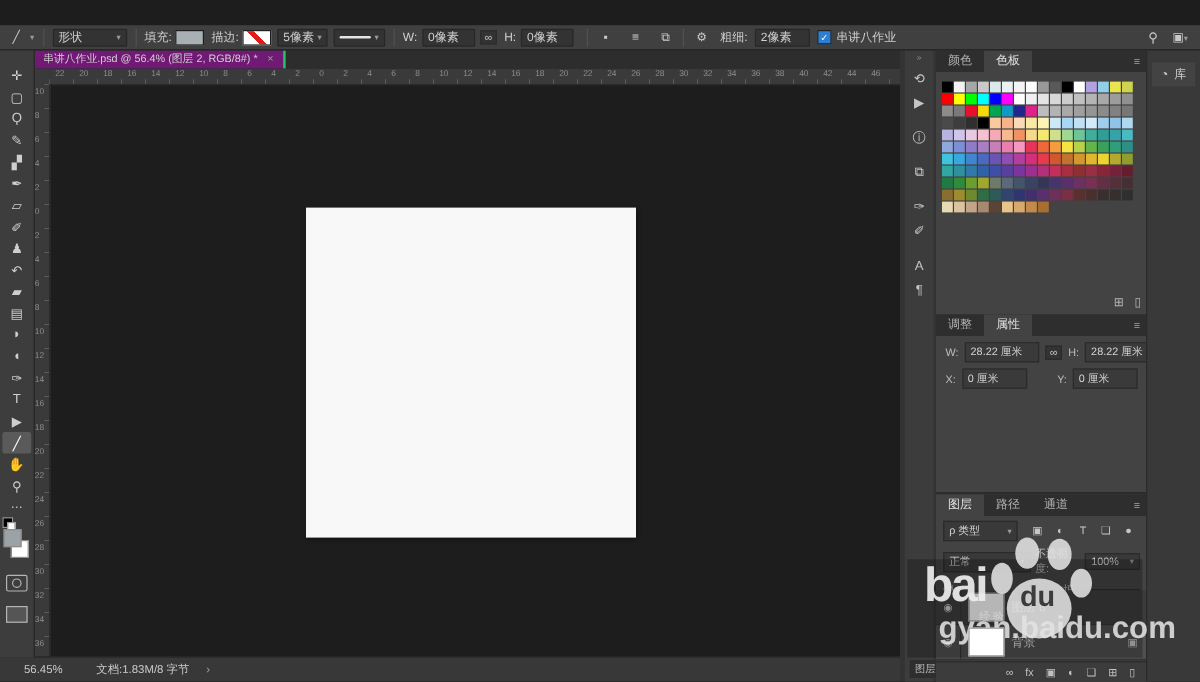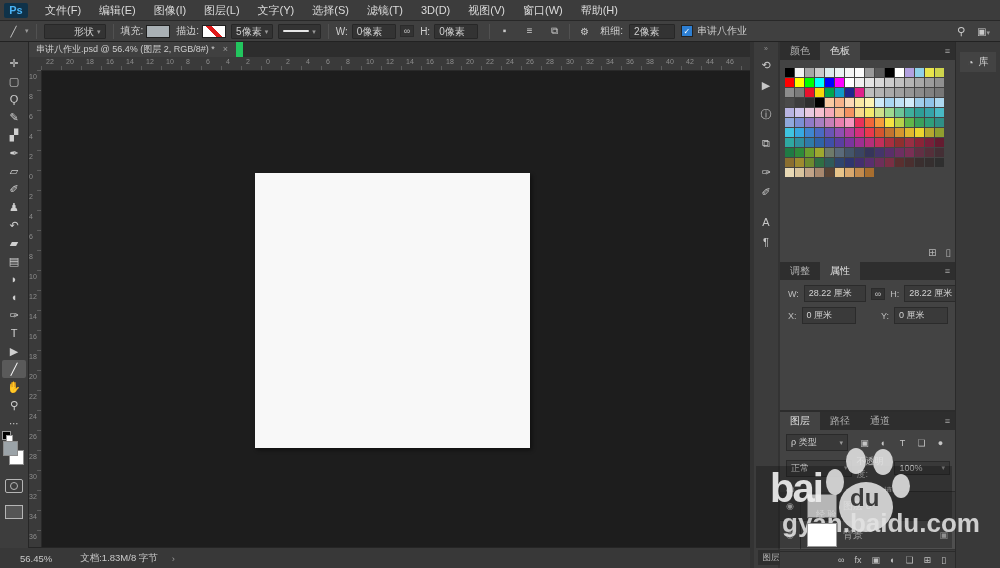--- a/index.html
+++ b/index.html
@@ -36,22 +36,22 @@
   .fgbg{position:relative;width:22px;height:24px;margin-top:12px;flex:none}
   .fgbg .mini{position:absolute;left:-1px;top:-10px;width:7px;height:7px;background:#000;border:1px solid #999}
   .fgbg .mini:after{content:"";position:absolute;left:3px;top:3px;width:5px;height:5px;background:#fff;border:1px solid #999}
   .fg{position:absolute;left:0;top:0;width:13px;height:13px;background:#9ba3a8;border:1px solid #8c8c8c;z-index:2}
   .bgc{position:absolute;right:1px;bottom:0;width:13px;height:13px;background:#fff;border:1px solid #8c8c8c}
   .maskico{width:16px;height:12px;border:1px solid #b5b5b5;border-radius:2px;margin-top:14px;position:relative;flex:none}
   .maskico:after{content:"";position:absolute;left:4px;top:2px;width:6px;height:6px;border-radius:50%;border:1px solid #b5b5b5}
   .screenico{width:16px;height:12px;border:1px solid #b5b5b5;margin-top:12px;background:#555;flex:none}
   
   .tabbar{position:absolute;left:28px;top:42px;width:722px;height:15px;background:#2d2d2d;display:flex;z-index:2}
-  .doctab{background:#404040;padding:0 8px;font-size:9px;line-height:15px;color:#cfcfcf;display:flex;gap:8px;
-          border-right:7px solid #22c55e;white-space:nowrap}
+  .doctab{background:#701a75;padding:0 8px;font-size:9px;line-height:15px;color:#cfcfcf;display:flex;gap:8px;
+          border-right:2px solid #22c55e;white-space:nowrap}
   .closex{color:#9a9a9a}
   
   .canvasarea{position:absolute;left:28px;top:57px;width:722px;height:491px;background:#1d1d1d}
   .corner{position:absolute;left:0;top:0;width:13px;height:13px;background:#3a3a3a;border-right:1px solid #292929;border-bottom:1px solid #292929}
   .rulerh{position:absolute;left:13px;top:0;right:0;height:13px;background:#3a3a3a;border-bottom:1px solid #292929;
       background-image:repeating-linear-gradient(90deg,#5c5c5c 0 1px,transparent 1px 20px);
       background-size:100% 4px;background-position:0 100%;background-repeat:no-repeat}
   .rulerv{position:absolute;left:0;top:13px;width:13px;bottom:0;background:#3a3a3a;border-right:1px solid #292929;
       background-image:repeating-linear-gradient(180deg,#5c5c5c 0 1px,transparent 1px 20px);
       background-size:4px 100%;background-position:100% 0;background-repeat:no-repeat}
@@ -75,21 +75,21 @@
   .sw{position:absolute;width:9px;height:9px}
   .pfoot{position:absolute;right:5px;bottom:4px;display:flex;gap:9px;color:#b5b5b5;font-size:10px}
   #propsPanel{top:220px;height:148px}
   .phead{margin:8px 6px 6px;height:20px;background:#3a3a3a;display:flex;align-items:center;gap:6px;font-size:9.5px;padding:0 5px;color:#cfcfcf}
   .imgico{width:15px;height:11px;background:#666;border:1px solid #8a8a8a;font-size:7px;display:flex;align-items:center;justify-content:center;color:#ddd}
   .prow{display:flex;gap:5px;margin:5px 8px;font-size:9px;align-items:center;color:#bdbdbd}
   .pfield{background:#3a3a3a;border:1px solid #2b2b2b;padding:1px 4px;min-width:52px;color:#d4d4d4}
   .linkbox{background:#333;border:1px solid #2b2b2b;padding:0 3px;color:#c5c5c5;font-size:9px}
   #layersPanel{top:370px;bottom:0;border-bottom:none}
   .lrow{display:flex;align-items:center;gap:4px;margin:4px 6px;font-size:9px;color:#bdbdbd}
-  .lbox{background:#393939;border:1px solid #2a2a2a;padding:1px 4px;display:flex;align-items:center;gap:19px;color:#d2d2d2}
+  .lbox{background:#393939;border:1px solid #2a2a2a;padding:1px 4px;display:flex;align-items:center;gap:9px;color:#d2d2d2}
   .fico{width:13px;text-align:center;color:#c6c6c6;font-size:9px}
   .llist{position:absolute;left:0;right:0;top:80px;bottom:16px;background:#3b3b3b;overflow:hidden}
   .llayer{height:28px;display:flex;align-items:center;border-bottom:1px solid #333}
   .llayer.selected{background:#4f4f4f}
   .eyebox{width:20px;text-align:center;color:#cfcfcf;border-right:1px solid #333;font-size:9px;line-height:28px;flex:none}
   .thumb{width:28px;height:22px;background:#fff;border:1px solid #9a9a9a;margin:0 6px;flex:none}
   .thumb.top{position:relative;z-index:6}
   .lname{font-size:10px;color:#ddd;flex:1}
   .locklabel{padding-right:8px;color:#c9c9c9;font-size:9px}
   .lfoot{position:absolute;left:0;right:0;bottom:0;height:16px;background:#3c3c3c;border-top:1px solid #2b2b2b;
@@ -111,44 +111,28 @@
   .wmpaw{position:absolute;left:66px;top:-20px}
   .wmdu{position:absolute;left:94px;top:18px;font-size:24px;font-weight:bold;color:#3c3c3c}
   .wmsmall{position:absolute;left:60px;top:42px;font-size:9px;color:rgba(215,215,215,.85)}
   .wmurl{position:absolute;left:26px;top:44px;font-size:26px;font-weight:600;color:rgba(226,226,226,.88);letter-spacing:0;line-height:1;white-space:nowrap}
 </style>
 </head>
 <body>
 
 <div id="app">
 
-  <div class="menubar">
-    <div class="ps-logo">Ps</div>
-    <nav id="menus" style="display:flex">
-        <span class="menu-item">文件(F)</span>
-        <span class="menu-item">编辑(E)</span>
-        <span class="menu-item">图像(I)</span>
-        <span class="menu-item">图层(L)</span>
-        <span class="menu-item">文字(Y)</span>
-        <span class="menu-item">选择(S)</span>
-        <span class="menu-item">滤镜(T)</span>
-        <span class="menu-item">3D(D)</span>
-        <span class="menu-item">视图(V)</span>
-        <span class="menu-item">窗口(W)</span>
-        <span class="menu-item">帮助(H)</span>
-      </nav>
-  </div>
 
   <div class="optionsbar">
     <div class="ob-group" style="margin-left:6px">
       <span class="obicon">╱</span>
       <span class="caret">▾</span>
     </div>
     <span class="osep"></span>
-    <span class="obx" style="width:52px;justify-content:flex-end">
+    <span class="obx" style="width:52px;justify-content:space-between">
       <span>形状</span>
       <span class="caret">▾</span>
     </span>
     <span class="osep"></span>
     <span>填充:</span>
     <span class="fill-sw" style="margin:0 6px 0 3px"></span>
     <span>描边:</span>
     <span class="stroke-sw" style="margin:0 5px 0 3px"></span>
     <span class="obx">
       <span>5像素</span>

